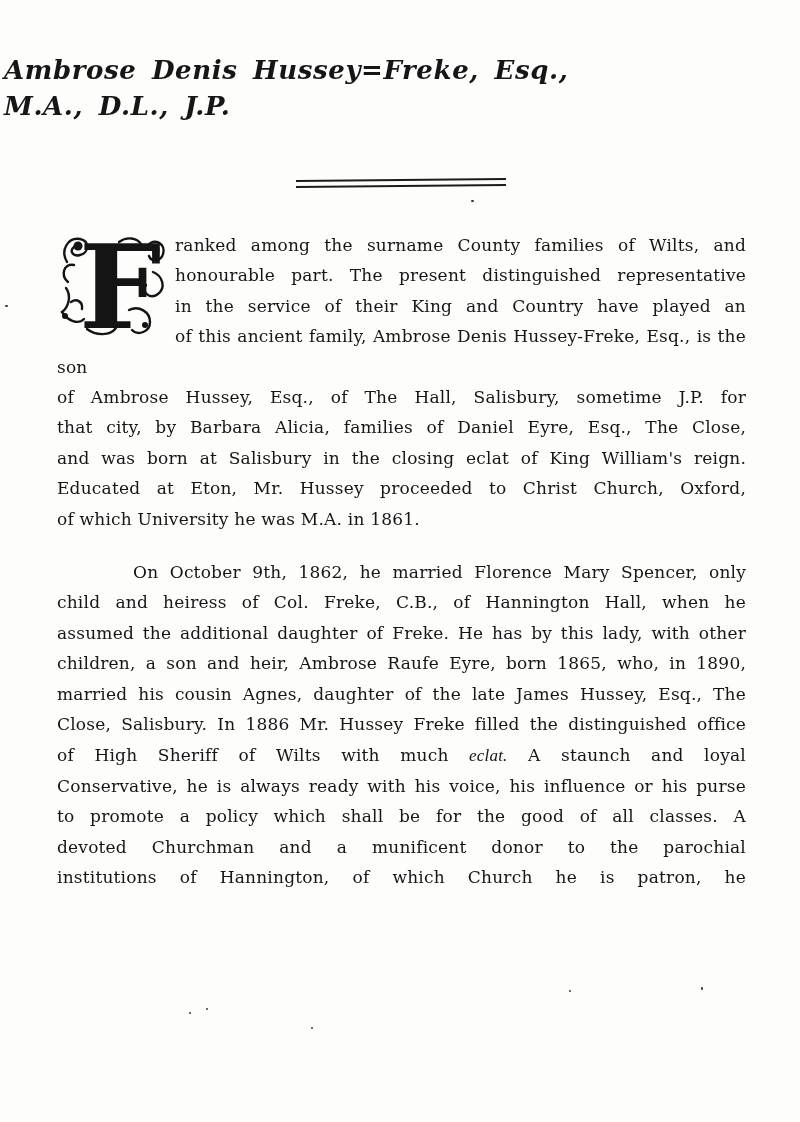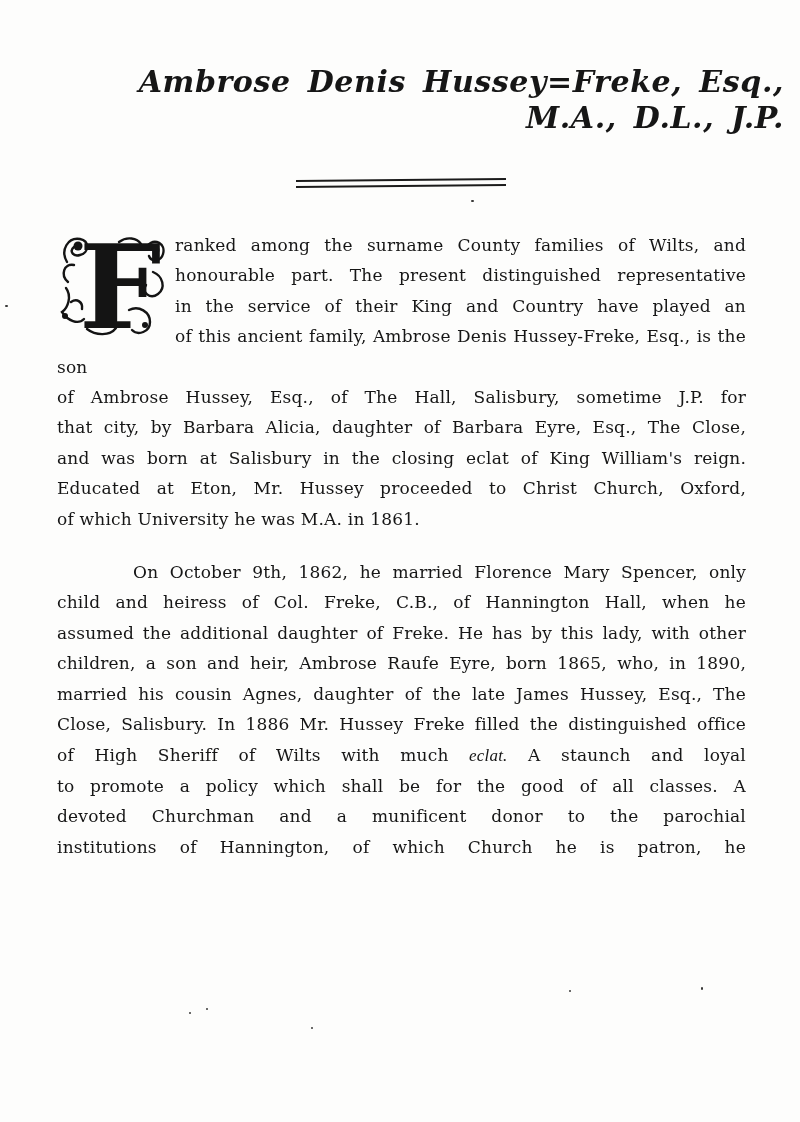--- a/index.html
+++ b/index.html
@@ -8,25 +8,25 @@
     width:800px;height:1122px;
     margin:0 auto;
     background:#fdfdfc;
     color:#161616;
     font-family:"DejaVu Serif", serif;
     overflow:hidden;
   }
   
   .title-line{
     position:absolute;left:0;right:0;
-    text-align:right;
+    text-align:left;
     font-style:italic;font-weight:bold;
-    font-size:30px;line-height:36px;
+    font-size:26px;line-height:36px;
     letter-spacing:0.6px;word-spacing:6px;
-    margin:16px;
+    margin:4px;
   }
   .title-line.l1{top:48px;}
   .title-line.l2{top:84px;}
   
   .divider{
     position:absolute;top:179px;left:296px;width:210px;height:4px;
     border-top:2px solid #1b1b1b;border-bottom:2px solid #1b1b1b;
     transform:rotate(-0.5deg);
   }
   
@@ -86,33 +86,34 @@
         </g>
         <text x="22" y="96" font-family="DejaVu Serif, serif" font-size="116" font-weight="bold" fill="#141414">F</text>
       </svg>
     </div>
 
     <div class="line">ranked among the surname County families of Wilts, and</div>
     <div class="line">honourable part. The present distinguished representative</div>
     <div class="line">in the service of their King and Country have played an</div>
     <div class="line">of this ancient family, Ambrose Denis Hussey-Freke, Esq., is the son</div>
     <div class="line">of Ambrose Hussey, Esq., of The Hall, Salisbury, sometime J.P. for</div>
-    <div class="line">that city, by Barbara Alicia, daughter of Barbara Eyre, Esq., The Close,</div>
+    <div class="line">that city, by Barbara Alicia, families of Daniel Eyre, Esq., The Close,</div>
     <div class="line">and was born at Salisbury in the closing eclat of King William's reign.</div>
     <div class="line">Educated at Eton, Mr. Hussey proceeded to Christ Church, Oxford,</div>
     <div class="line lastline">of which University he was M.A. in 1861.</div>
 
     <div class="para2">
       <div class="line indent">On October 9th, 1862, he married Florence Mary Spencer, only</div>
       <div class="line">child and heiress of Col. Freke, C.B., of Hannington Hall, when he</div>
       <div class="line">assumed the additional daughter of Freke. He has by this lady, with other</div>
       <div class="line">children, a son and heir, Ambrose Raufe Eyre, born 1865, who, in 1890,</div>
       <div class="line">married his cousin Agnes, daughter of the late James Hussey, Esq., The</div>
       <div class="line">Close, Salisbury. In 1886 Mr. Hussey Freke filled the distinguished office</div>
       <div class="line"><span>of High Sheriff of Wilts with much</span> <i>eclat.</i> <span>A staunch and loyal</span></div>
+      <div class="line">Conservative, he is always ready with his voice, his influence or his purse</div>
       <div class="line">to promote a policy which shall be for the good of all classes. A</div>
       <div class="line">devoted Churchman and a munificent donor to the parochial</div>
       <div class="line">institutions of Hannington, of which Church he is patron, he</div>
     </div>
   </div>
 
   <div class="speck" style="left:5px;top:305px;width:3px;height:2px;"></div>
   <div class="speck" style="left:471px;top:200px;width:3px;height:2px;"></div>
   <div class="speck" style="left:189px;top:1012px;width:2px;height:2px;"></div>
   <div class="speck" style="left:206px;top:1008px;width:2px;height:2px;"></div>

